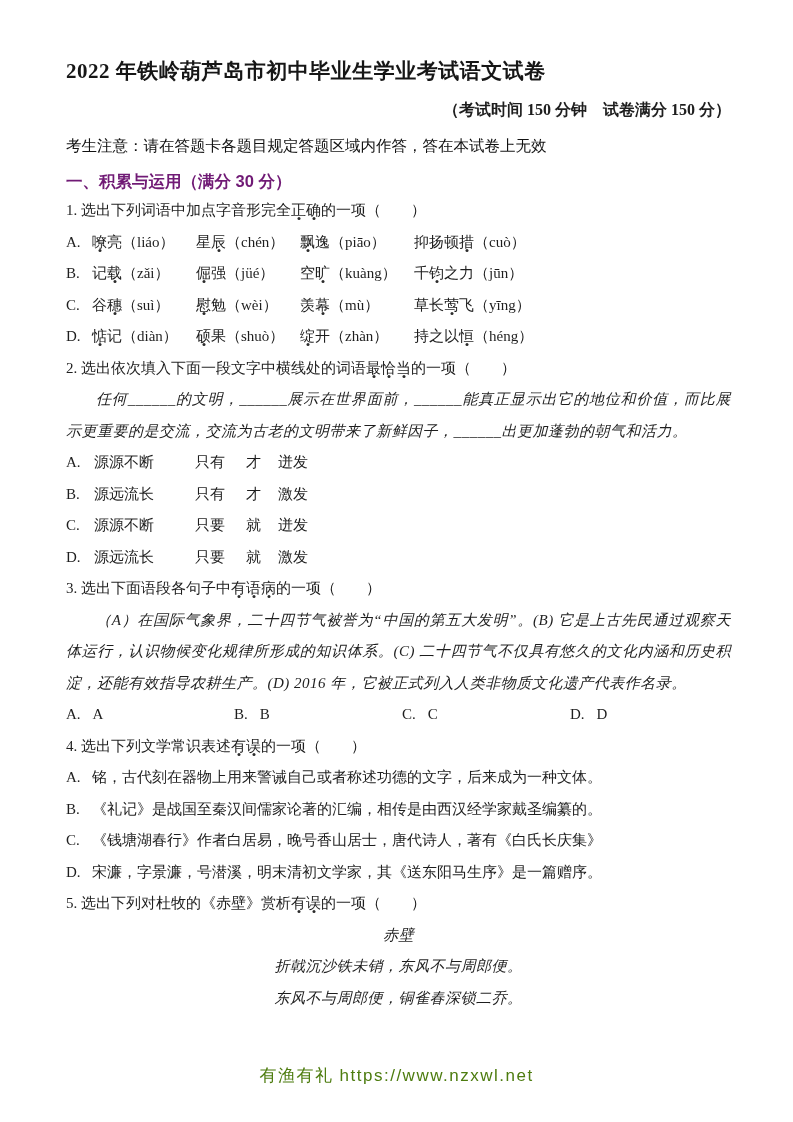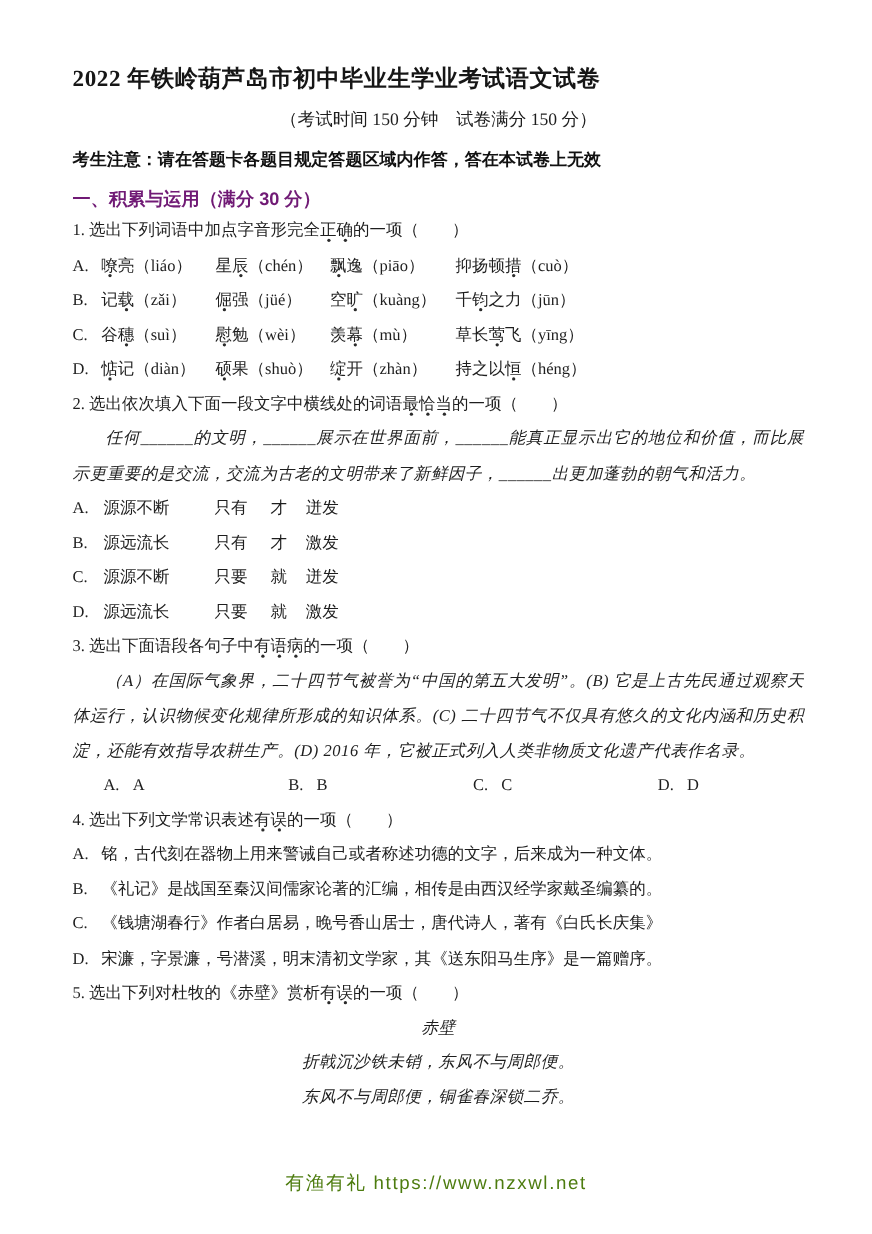--- a/index.html
+++ b/index.html
@@ -13,27 +13,27 @@
     overflow: hidden;
   }
   .page { position: absolute; inset: 0; padding: 56px 62px 0 66px; }
 
   .doc-title {
     margin: 0; text-align: left;
     font-size: 21px; font-weight: 700; line-height: 30px;
     letter-spacing: 0.5px; color: #161616;
   }
   .doc-subtitle {
-    margin: 13px 0 0 0; text-align: center;
-    font-size: 16px; font-weight: 400; line-height: 22px;
+    margin: 13px 0 0 0; text-align: right;
+    font-size: 16px; font-weight: 700; line-height: 22px;
   }
   .notice {
     margin: 12px 0 0 0;
     font-family: "Liberation Sans", "DejaVu Sans", sans-serif;
-    font-size: 15.5px; font-weight: 700; line-height: 26px; color: #111;
+    font-size: 15.5px; font-weight: 400; line-height: 26px; color: #111;
   }
   .section-heading {
     margin: 8px 0 0 0;
     font-family: "Liberation Sans", "DejaVu Sans", sans-serif;
     font-size: 16.5px; font-weight: 700; line-height: 28px; color: #701a75;
   }
 
   .line { line-height: 31.5px; font-size: 15px; }
   .q-title { line-height: 31.5px; font-size: 15px; }
 
@@ -47,21 +47,21 @@
   }
 
   
   .q1-row { display: grid; grid-template-columns: 26px 104px 104px 114px auto; }
   .q1-row .cell { white-space: nowrap; }
 
   
   .q2-row { display: grid; grid-template-columns: 28px 101px 51px 32px auto; }
 
   
-  .q3-row { display: grid; grid-template-columns: 168px 168px 168px auto; margin-left: 28px; }
+  .q3-row { display: grid; grid-template-columns: 168px 168px 168px auto; }
   .q3-row .opt-label { margin-right: 12px; }
 
   
   .q4-row { display: flex; }
   .q4-row .opt-label { width: 26px; flex: 0 0 26px; }
 
   
   .kai { font-style: italic; letter-spacing: 0.5px; }
   .passage { text-indent: 2em; text-align: justify; margin: 0; }
 

